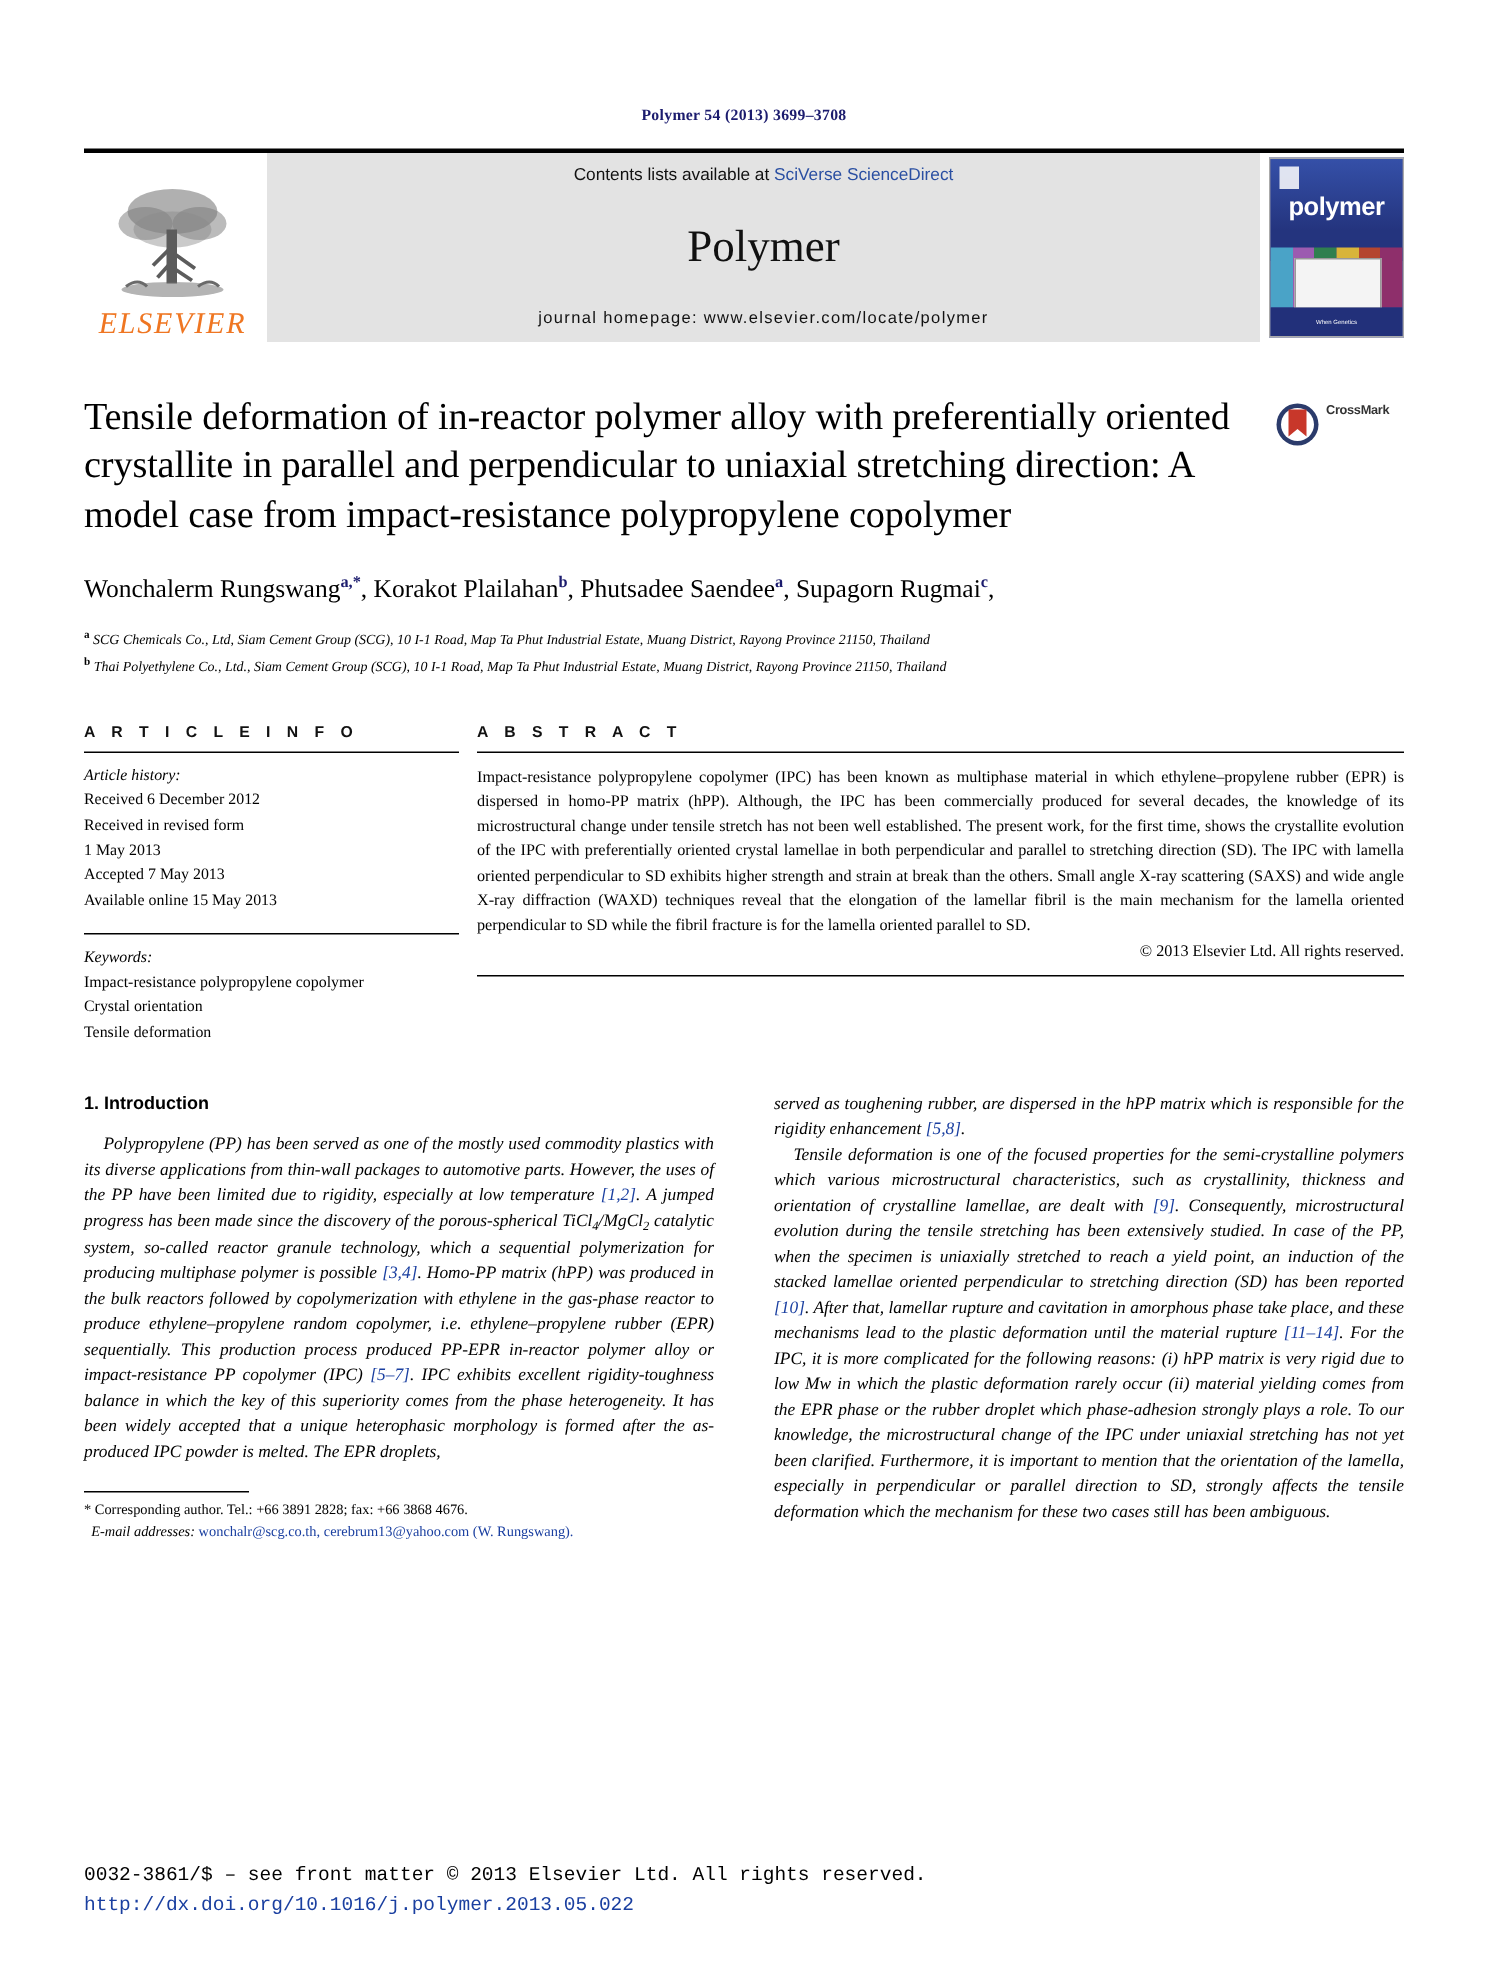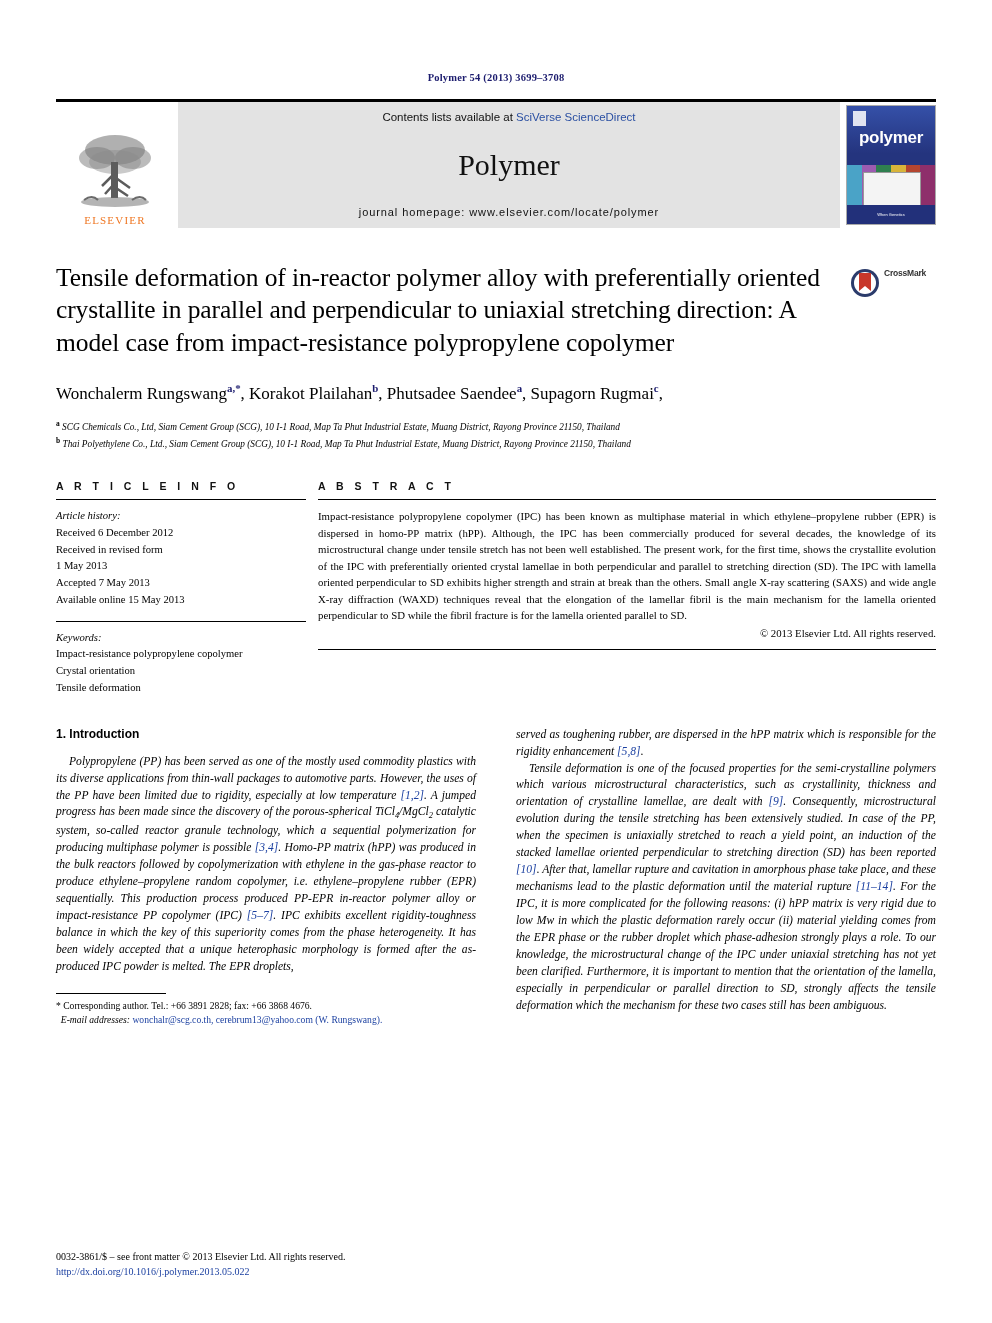--- a/index.html
+++ b/index.html
@@ -48,25 +48,26 @@
     flex-direction: column;
     justify-content: flex-end;
     align-items: center;
     padding-bottom: 2px;
     background: #fff;
   }
   .tree-svg { display:block; }
   .elsevier-word {
     font-family: "Liberation Serif", serif;
     color: #ef7622;
-    font-size: 11px;
+    font-size: 20px;
     letter-spacing: 1.2px;
     font-weight: normal;
     line-height: 1;
     margin-top: 1px;
+    font-style: italic;
   }
   .journal-band {
     flex: 1 1 auto;
     background: #e3e3e3;
     display: flex;
     flex-direction: column;
     align-items: center;
     justify-content: space-between;
     padding: 9px 0 10px 0;
     margin-left: 4px;
@@ -254,22 +255,23 @@
     line-height: 1.5;
   }
   .footnote .em { font-style: italic; }
   .footnote a, .mail { color:#1a3fa0; }
 
   
   .page-footer {
     position: absolute;
     left: 56px;
     bottom: 44px;
-    font-size: 10px;
+    font-size: 13px;
     line-height: 1.5;
+    font-family: Liberation Mono, monospace;
   }
   .doi { color: #1a3fa0; }
 </style>
 </head>
 <body>
 
 <div class="page">
 
   <div class="running-head">Polymer 54 (2013) 3699–3708</div>
 

